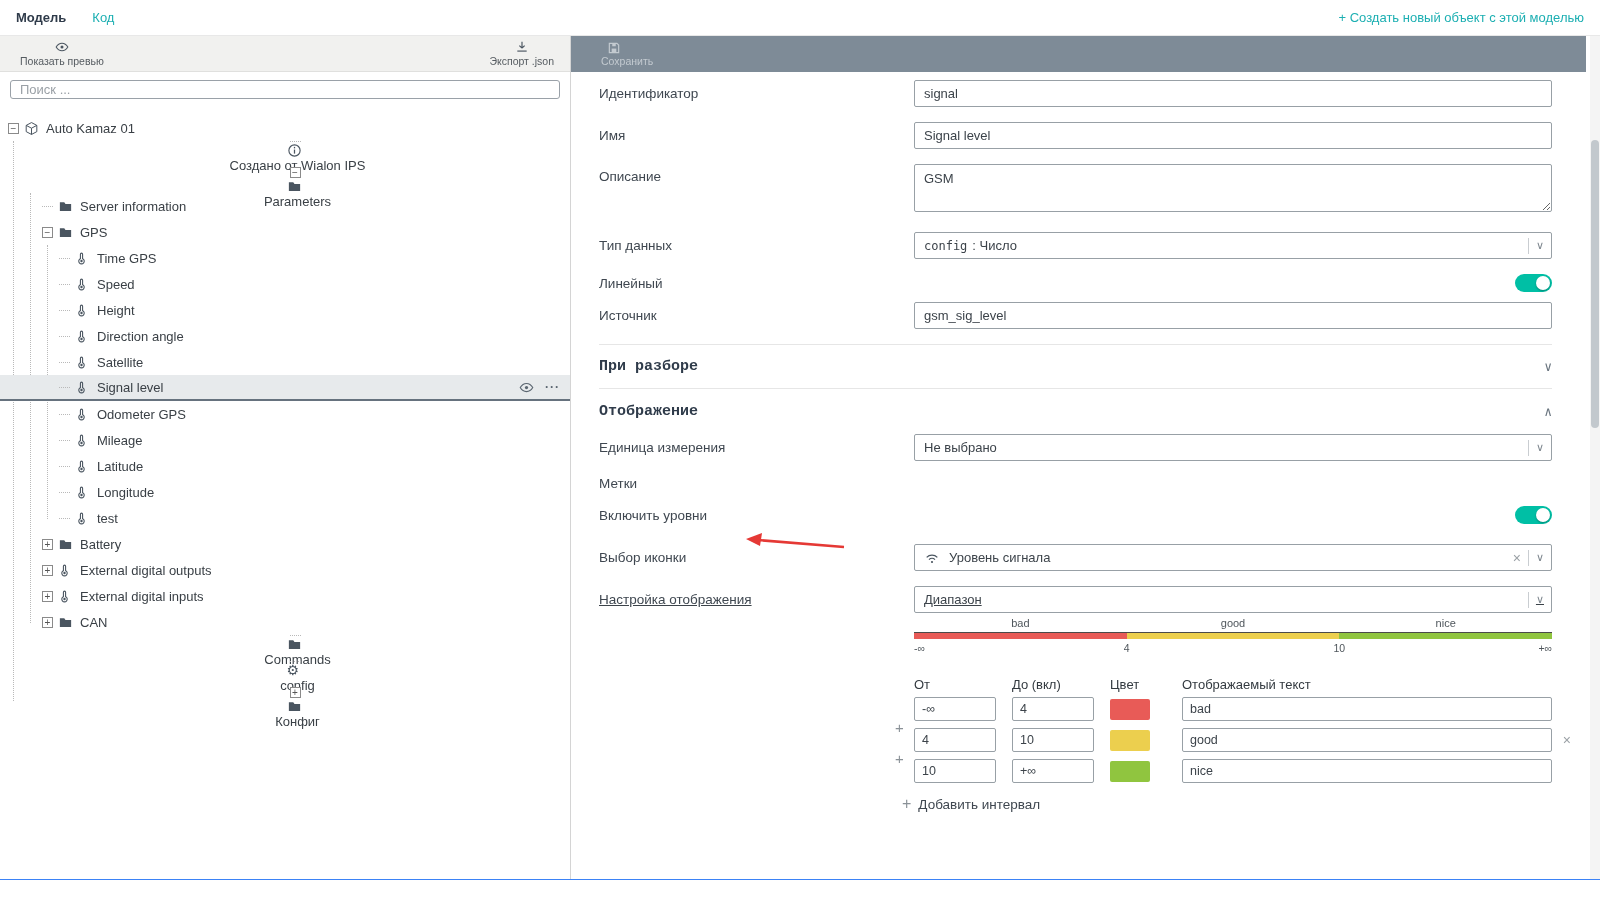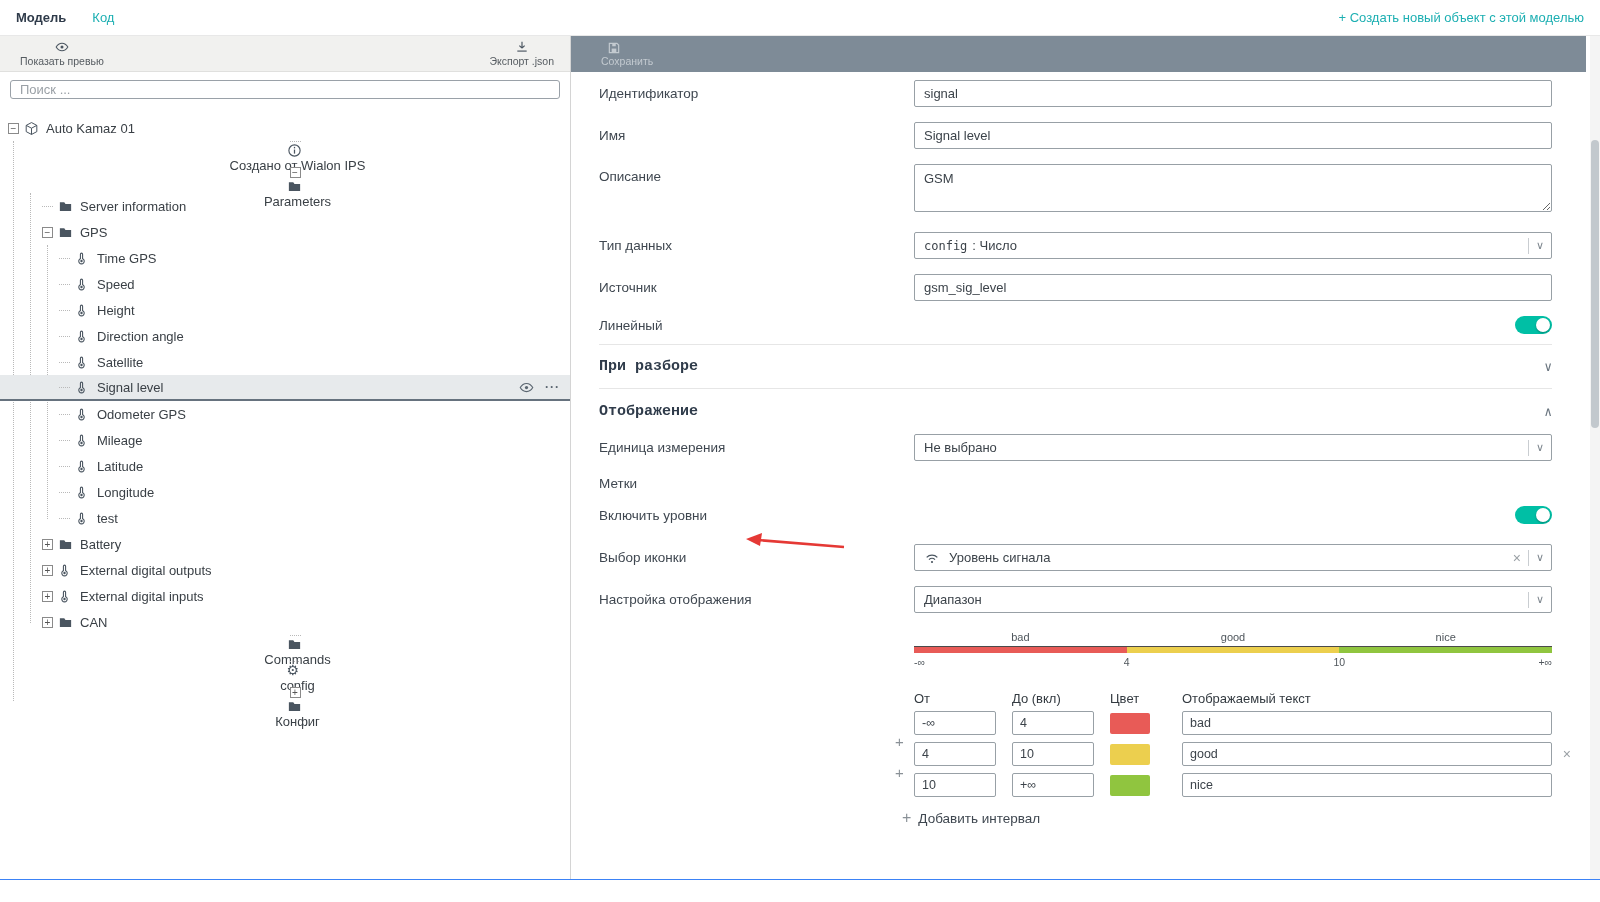--- a/index.html
+++ b/index.html
@@ -448,30 +448,30 @@
                 <span>: Число</span>
               </span>
             <span class="sel-adorn">
                 <span class="vline"></span>
                 <span class="chev">∨</span>
               </span>
           </div>
         </div>
       </div>
 
-      <div class="frow">
-        <div class="flabel">Источник</div>
-        <div class="fctrl"><input class="tinput" value="gsm_sig_level" style=""></div>
-      </div>
-
       <div class="frow" style="margin-bottom:10px;">
         <div class="flabel">Линейный</div>
         <div class="fctrl right">
             <div class="toggle"></div>
           </div>
+      </div>
+
+      <div class="frow">
+        <div class="flabel">Источник</div>
+        <div class="fctrl"><input class="tinput" value="gsm_sig_level" style=""></div>
       </div>
 
       <div class="section-header first">
         <span class="sh-title">При разборе</span>
         <span class="chev big">∨</span>
       </div>
 
       <div class="section-header second">
         <span class="sh-title">Отображение</span>
         <span class="chev big">∧</span>
@@ -515,21 +515,21 @@
               </span>
             <span class="sel-adorn">
                 <span class="xclear">×</span>
                 <span class="vline"></span>
                 <span class="chev">∨</span>
               </span>
           </div>
         </div>
       </div>
 
-      <div class="frow" style="margin-bottom:18px;">
+      <div class="frow" style="margin-bottom:4px;text-decoration:underline;">
         <div class="flabel">Настройка отображения</div>
         <div class="fctrl">
           <div class="select">
             <span class="sel-text">
                 <span>Диапазон</span>
               </span>
             <span class="sel-adorn">
                 <span class="vline"></span>
                 <span class="chev">∨</span>
               </span>

